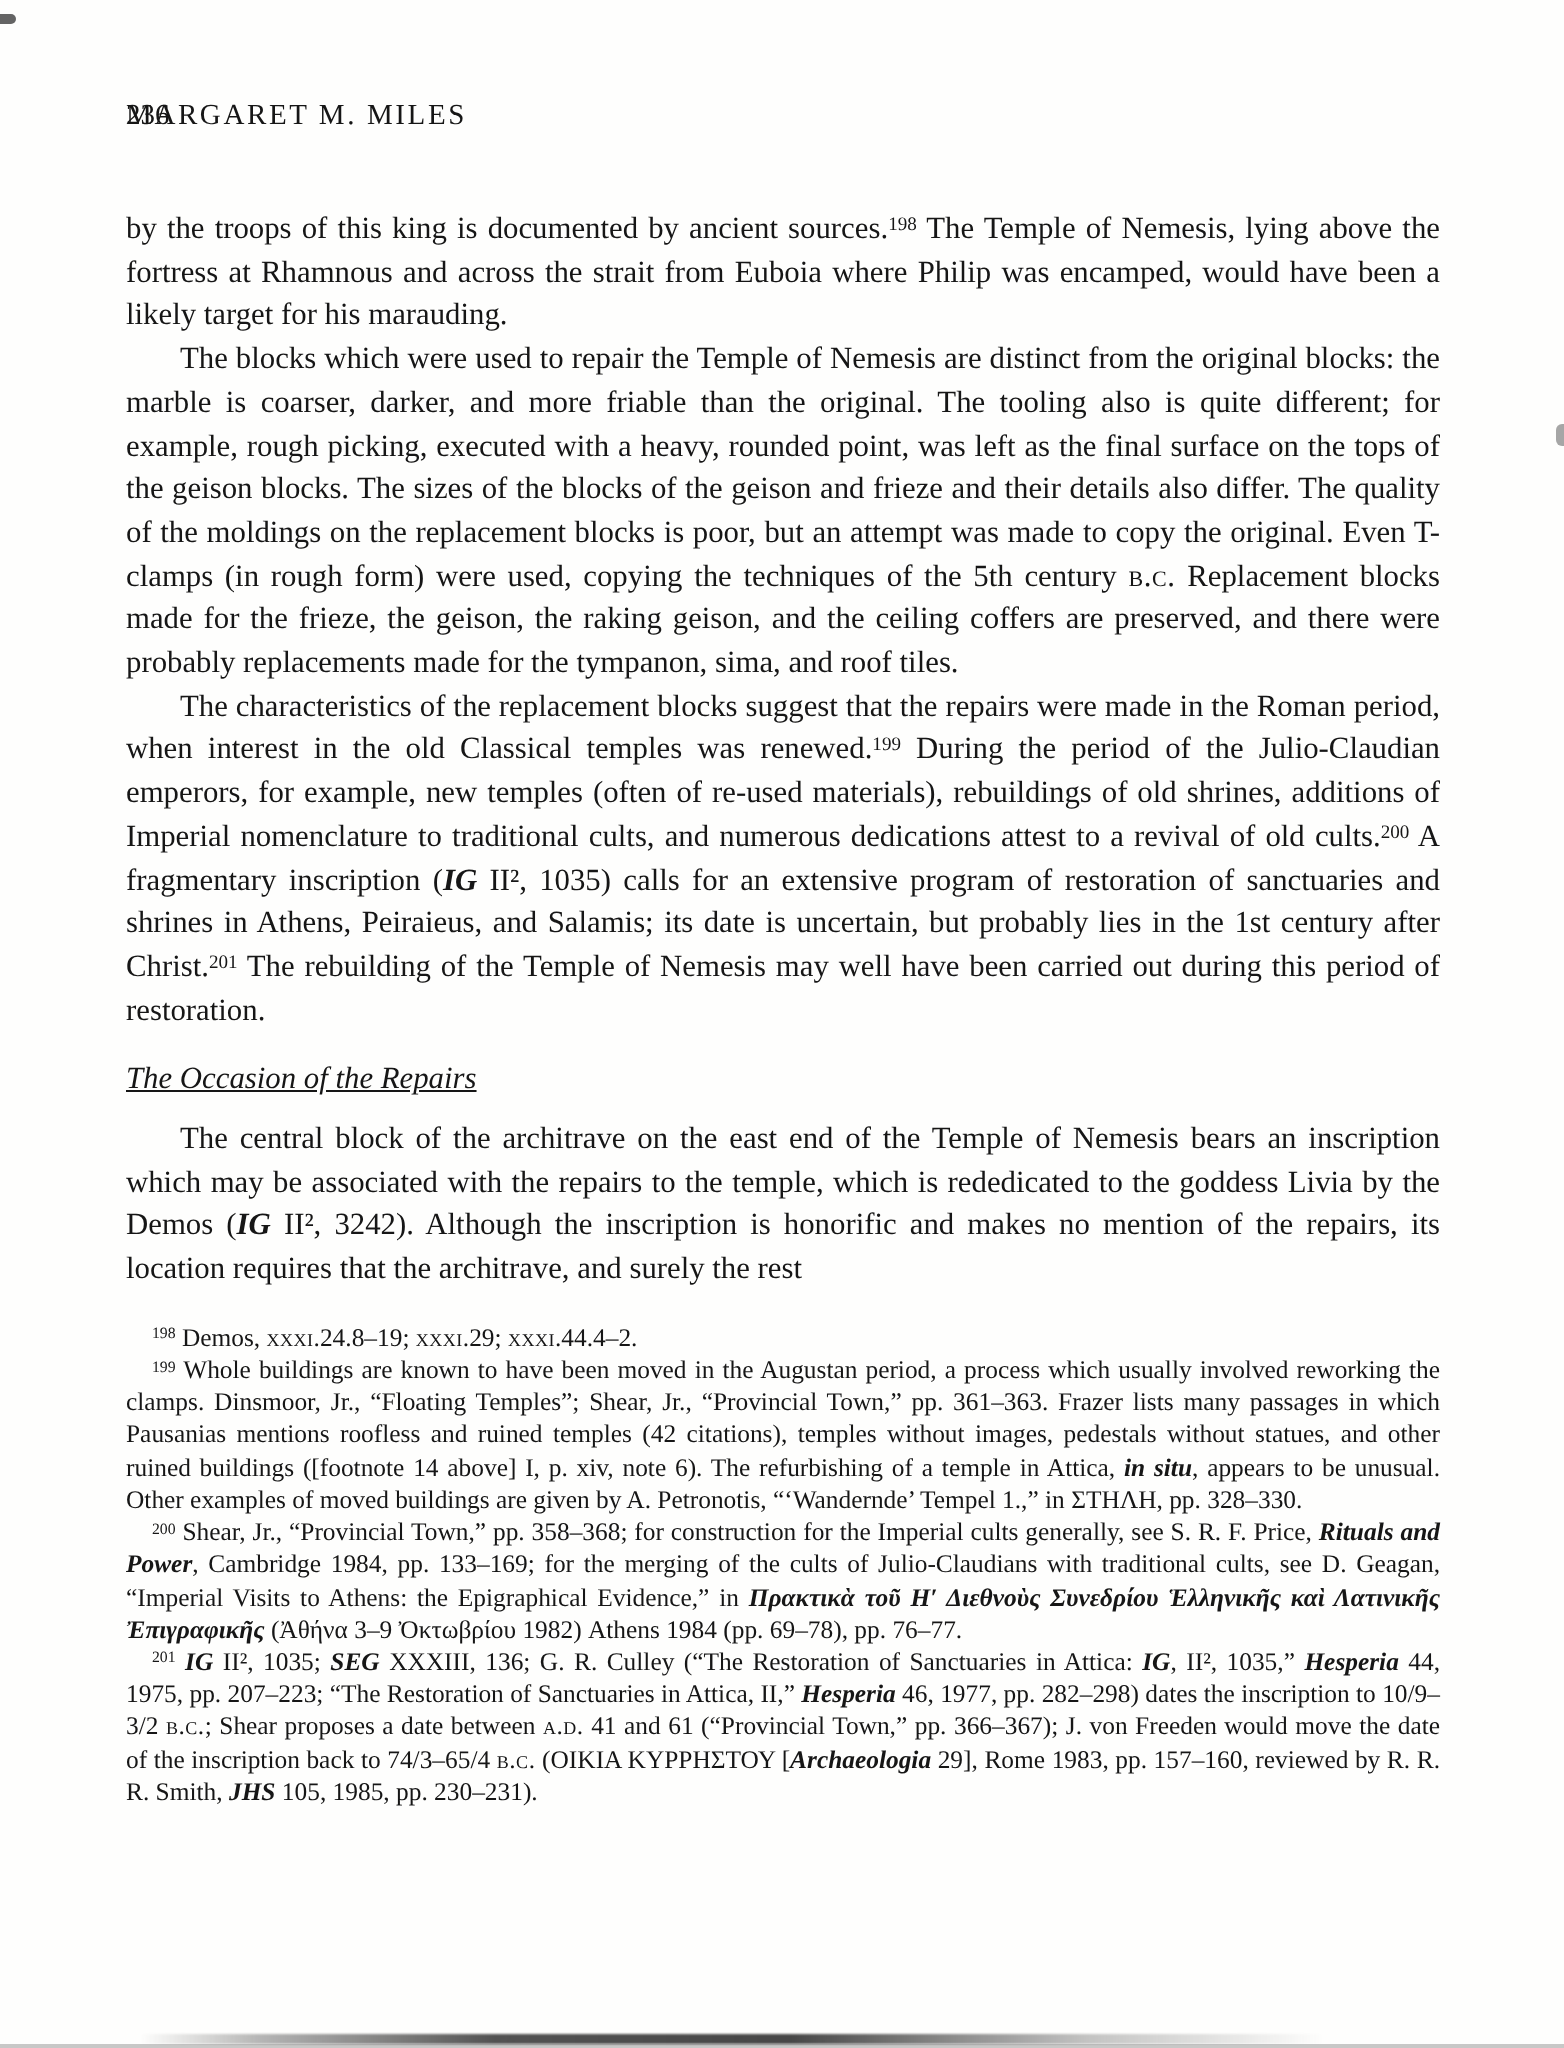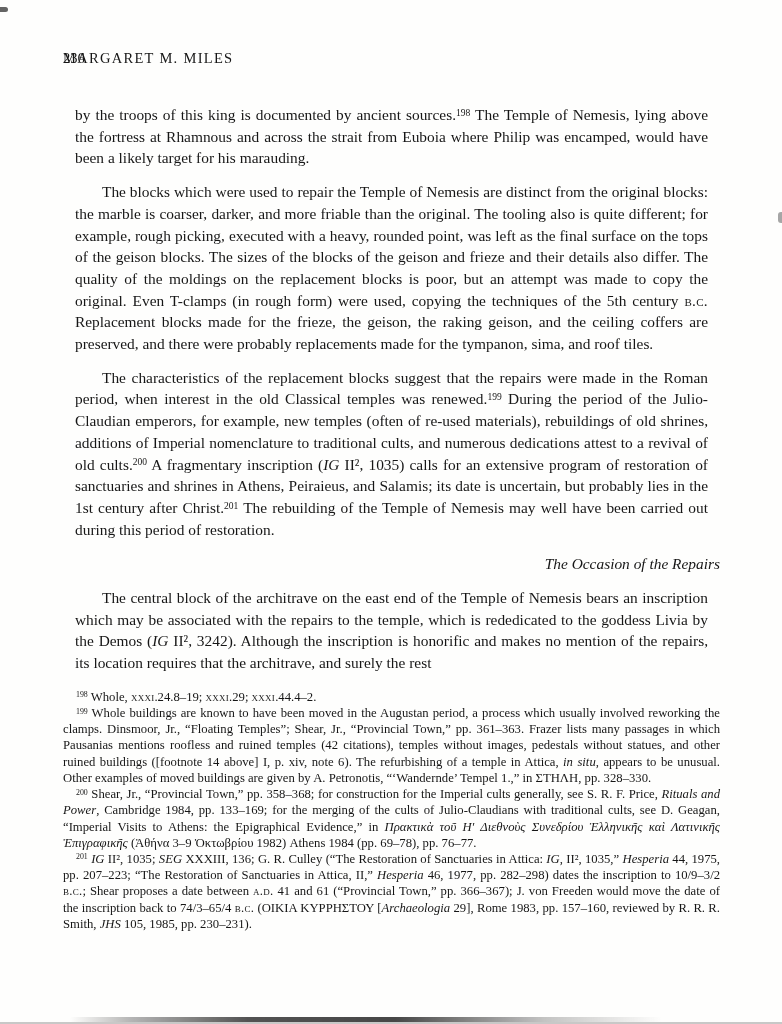--- a/index.html
+++ b/index.html
@@ -22,38 +22,39 @@
     font-size: 14.5px;
   }
   .page-num { position: absolute; left: 0; top: 0; }
   .head-title { text-align: left; letter-spacing: 1.3px; }
   .article-body {
     font-size: 15.4px;
     line-height: 21.7px;
     text-align: justify;
     hyphens: auto;
   }
-  .article-body p { margin: 12px; }
+  .article-body p { margin: 0; }
   .article-body p.indent { text-indent: 27px; }
   .article-body p.section-heading {
     font-style: italic;
     text-indent: 0;
     margin: 13px 0 8px 0;
-    text-align: right;
+    text-align: left;
+    text-decoration: underline;
   }
   .footnotes {
     margin-top: 15px;
     font-size: 12.7px;
     line-height: 16.2px;
     text-align: justify;
     hyphens: auto;
   }
   .footnotes p { margin: 0; text-indent: 13px; }
   .sup { font-size: 0.62em; position: relative; top: -0.45em; line-height: 0; }
-  .it { font-style: italic; }
+  .it { font-style: italic; font-weight: bold; }
   .sc { font-variant: small-caps; letter-spacing: 0.02em; }
   
   .bottom-smudge {
     position: absolute;
     bottom: 2px; left: 70px; right: 120px; height: 5px;
     background: linear-gradient(to right,
       rgba(0,0,0,0) 0%, rgba(50,50,50,0.35) 10%, rgba(25,25,25,0.75) 30%,
       rgba(25,25,25,0.8) 55%, rgba(60,60,60,0.3) 80%, rgba(0,0,0,0) 100%);
     border-radius: 3px;
     filter: blur(0.6px);
@@ -83,21 +84,21 @@
 
   <div class="article-body">
       <p class="para"><span>by the troops of this king is documented by ancient sources.</span><span class="sup">198</span><span> The Temple of Nemesis, lying above the fortress at Rhamnous and across the strait from Euboia where Philip was encamped, would have been a likely target for his marauding.</span></p>
       <p class="para indent"><span>The blocks which were used to repair the Temple of Nemesis are distinct from the original blocks: the marble is coarser, darker, and more friable than the original. The tooling also is quite different; for example, rough picking, executed with a heavy, rounded point, was left as the final surface on the tops of the geison blocks. The sizes of the blocks of the geison and frieze and their details also differ. The quality of the moldings on the replacement blocks is poor, but an attempt was made to copy the original. Even T-clamps (in rough form) were used, copying the techniques of the 5th century </span><span class="sc">b.c.</span><span> Replacement blocks made for the frieze, the geison, the raking geison, and the ceiling coffers are preserved, and there were probably replacements made for the tympanon, sima, and roof tiles.</span></p>
       <p class="para indent"><span>The characteristics of the replacement blocks suggest that the repairs were made in the Roman period, when interest in the old Classical temples was renewed.</span><span class="sup">199</span><span> During the period of the Julio-Claudian emperors, for example, new temples (often of re-used materials), rebuildings of old shrines, additions of Imperial nomenclature to traditional cults, and numerous dedications attest to a revival of old cults.</span><span class="sup">200</span><span> A fragmentary inscription (</span><span class="it">IG</span><span> II², 1035) calls for an extensive program of restoration of sanctuaries and shrines in Athens, Peiraieus, and Salamis; its date is uncertain, but probably lies in the 1st century after Christ.</span><span class="sup">201</span><span> The rebuilding of the Temple of Nemesis may well have been carried out during this period of restoration.</span></p>
       <p class="section-heading"><span>The Occasion of the Repairs</span></p>
       <p class="para indent"><span>The central block of the architrave on the east end of the Temple of Nemesis bears an inscription which may be associated with the repairs to the temple, which is rededicated to the goddess Livia by the Demos (</span><span class="it">IG</span><span> II², 3242). Although the inscription is honorific and makes no mention of the repairs, its location requires that the architrave, and surely the rest</span></p>
     </div>
 
   <div class="footnotes">
-      <p class="footnote"><span class="sup">198</span><span> Whole, </span><span class="sc">xxxi</span><span>.24.8–19; </span><span class="sc">xxxi</span><span>.29; </span><span class="sc">xxxi</span><span>.44.4–2.</span></p>
+      <p class="footnote"><span class="sup">198</span><span> Demos, </span><span class="sc">xxxi</span><span>.24.8–19; </span><span class="sc">xxxi</span><span>.29; </span><span class="sc">xxxi</span><span>.44.4–2.</span></p>
       <p class="footnote"><span class="sup">199</span><span> Whole buildings are known to have been moved in the Augustan period, a process which usually involved reworking the clamps. Dinsmoor, Jr., “Floating Temples”; Shear, Jr., “Provincial Town,” pp. 361–363. Frazer lists many passages in which Pausanias mentions roofless and ruined temples (42 citations), temples without images, pedestals without statues, and other ruined buildings ([footnote 14 above] I, p. xiv, note 6). The refurbishing of a temple in Attica, </span><span class="it">in situ</span><span>, appears to be unusual. Other examples of moved buildings are given by A. Petronotis, “‘Wandernde’ Tempel 1.,” in ΣΤΗΛΗ, pp. 328–330.</span></p>
       <p class="footnote"><span class="sup">200</span><span> Shear, Jr., “Provincial Town,” pp. 358–368; for construction for the Imperial cults generally, see S. R. F. Price, </span><span class="it">Rituals and Power</span><span>, Cambridge 1984, pp. 133–169; for the merging of the cults of Julio-Claudians with traditional cults, see D. Geagan, “Imperial Visits to Athens: the Epigraphical Evidence,” in </span><span class="it">Πρακτικὰ τοῦ Η′ Διεθνοὺς Συνεδρίου Ἑλληνικῆς καὶ Λατινικῆς Ἐπιγραφικῆς</span><span> (Ἀθήνα 3–9 Ὀκτωβρίου 1982) Athens 1984 (pp. 69–78), pp. 76–77.</span></p>
       <p class="footnote"><span class="sup">201</span><span> </span><span class="it">IG</span><span> II², 1035; </span><span class="it">SEG</span><span> XXXIII, 136; G. R. Culley (“The Restoration of Sanctuaries in Attica: </span><span class="it">IG</span><span>, II², 1035,” </span><span class="it">Hesperia</span><span> 44, 1975, pp. 207–223; “The Restoration of Sanctuaries in Attica, II,” </span><span class="it">Hesperia</span><span> 46, 1977, pp. 282–298) dates the inscription to 10/9–3/2 </span><span class="sc">b.c.</span><span>; Shear proposes a date between </span><span class="sc">a.d.</span><span> 41 and 61 (“Provincial Town,” pp. 366–367); J. von Freeden would move the date of the inscription back to 74/3–65/4 </span><span class="sc">b.c.</span><span> (ΟΙΚΙΑ ΚΥΡΡΗΣΤΟΥ [</span><span class="it">Archaeologia</span><span> 29], Rome 1983, pp. 157–160, reviewed by R. R. R. Smith, </span><span class="it">JHS</span><span> 105, 1985, pp. 230–231).</span></p>
     </div>
 
   <div class="corner-mark"></div>
   <div class="edge-tick"></div>
   <div class="bottom-smudge"></div>
   <div class="bottom-line"></div>
 

